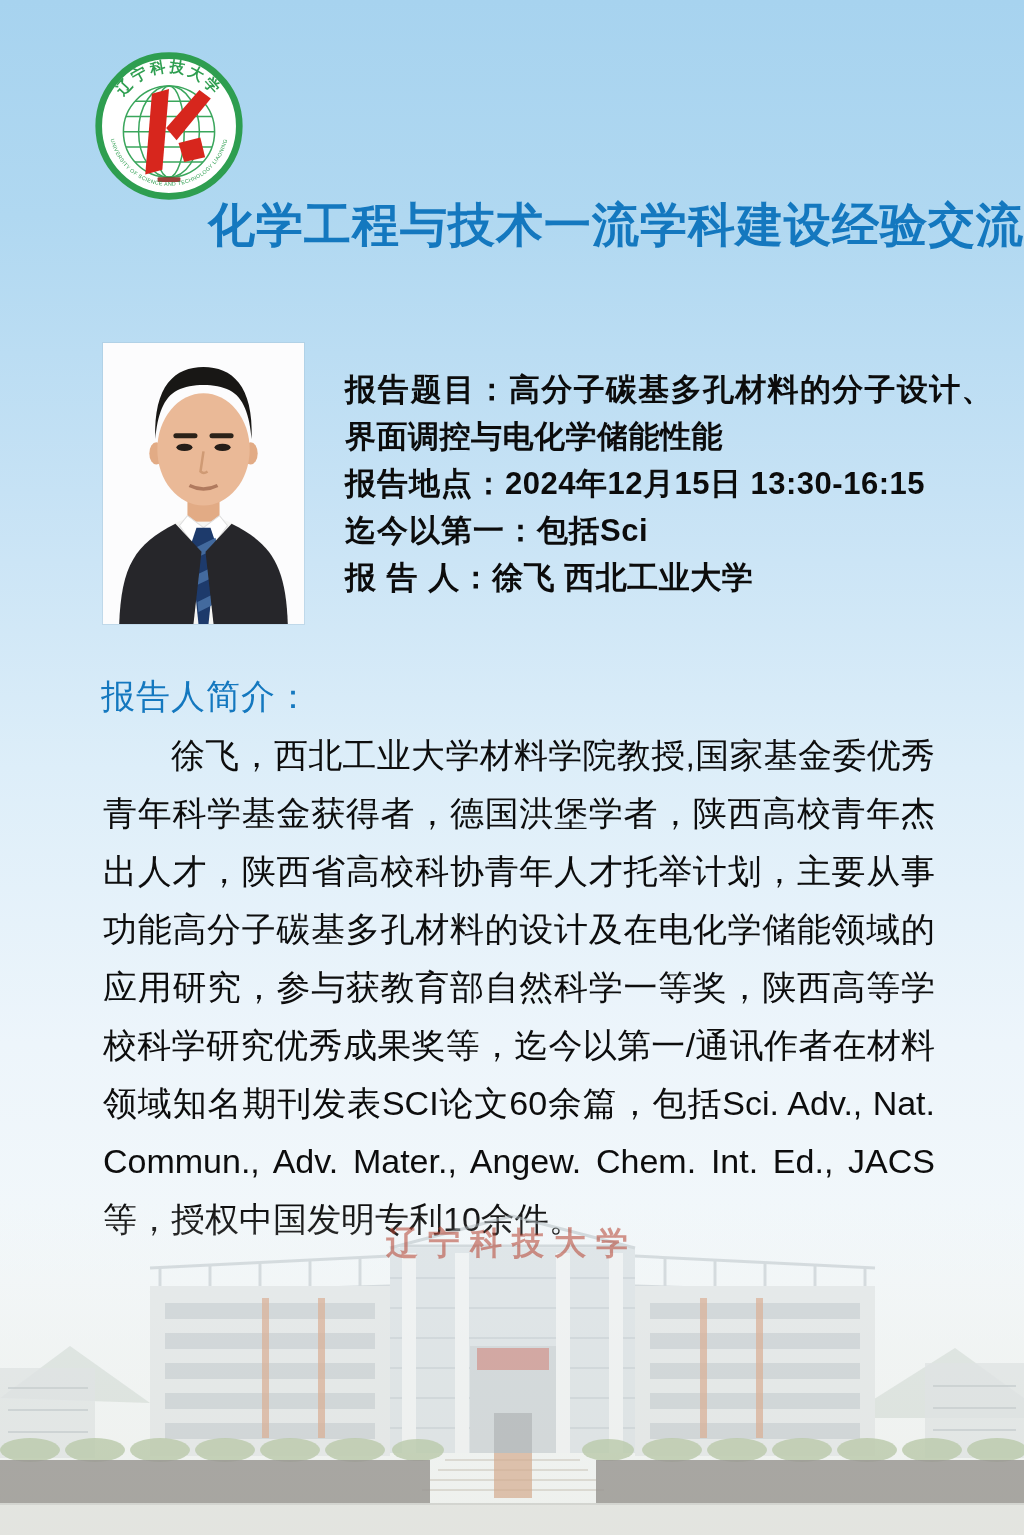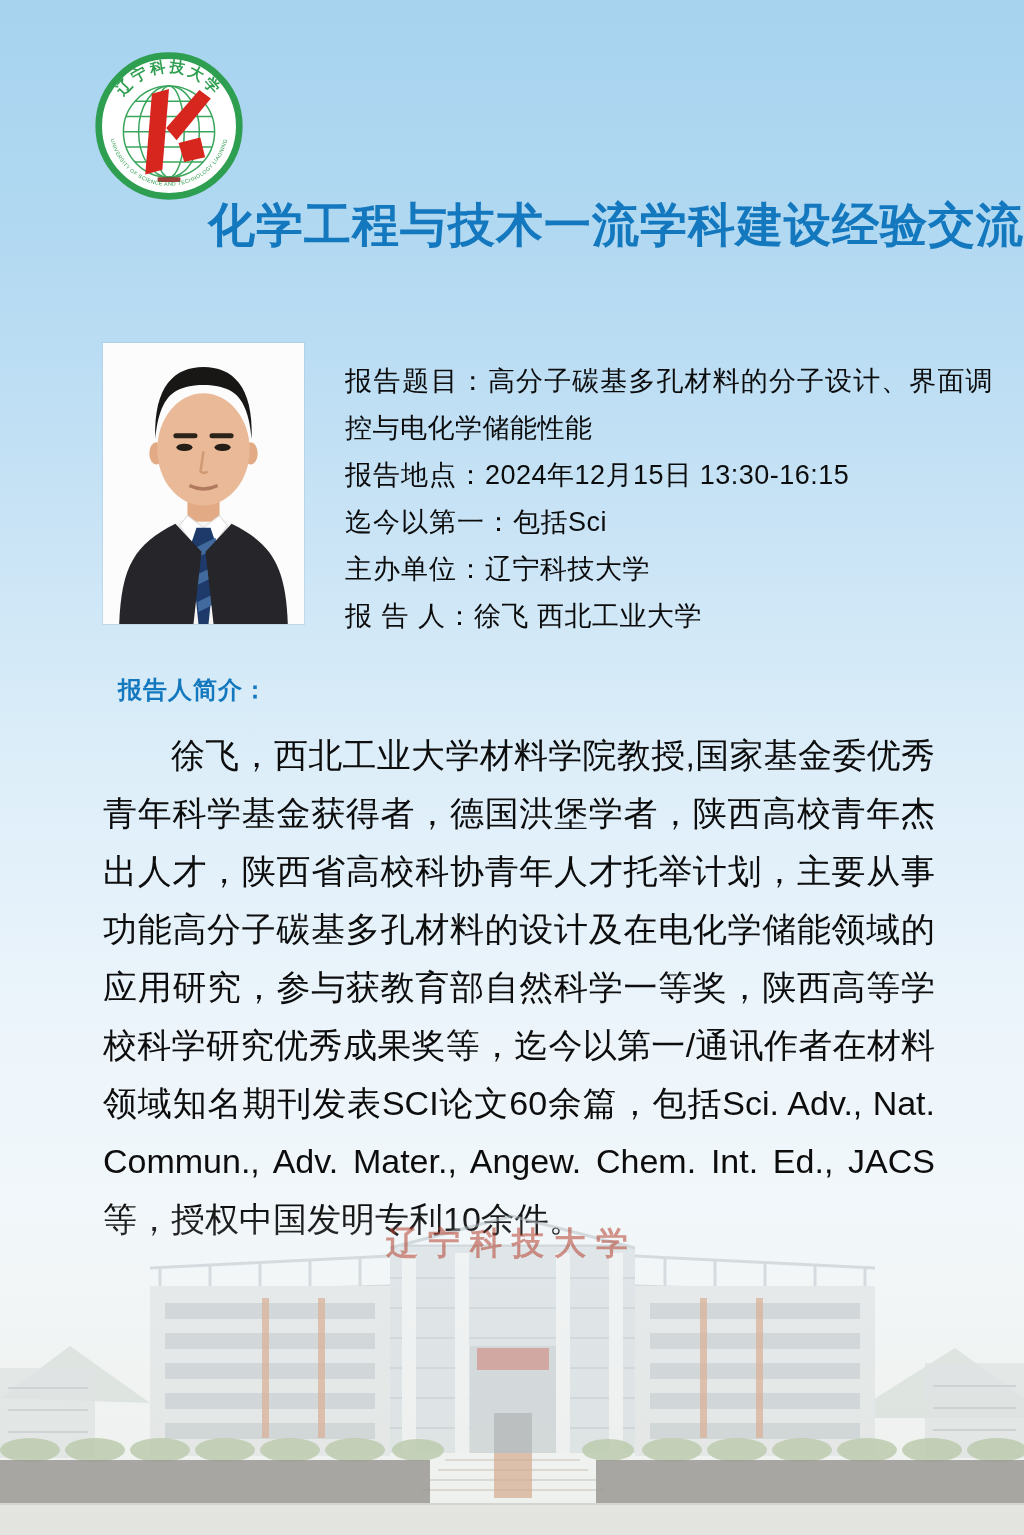--- a/index.html
+++ b/index.html
@@ -36,35 +36,35 @@
   .photo {
     position: absolute;
     left: 103px; top: 343px;
     width: 201px; height: 281px;
     box-shadow: 0 0 0 1px rgba(160,190,210,0.35);
     background: #fcfcfd;
   }
   .photo svg { display: block; width: 100%; height: 100%; }
   .info {
     position: absolute;
-    left: 345px; top: 358px;
+    left: 345px; top: 366px;
     width: 648px;
     color: #0c0c0c;
-    font-size: 27px;
-    font-weight: 400;
+    font-size: 31px;
+    font-weight: 700;
     letter-spacing: 0.5px;
   }
   .info-row { line-height: 47px; text-align: justify; }
   .info-row .lbl { letter-spacing: 1px; }
   .section-heading {
     position: absolute;
-    left: 118px; top: 674px;
+    left: 101px; top: 674px;
     color: #1478bf;
-    font-size: 24px;
-    font-weight: 700;
+    font-size: 34px;
+    font-weight: 400;
     letter-spacing: 1px;
   }
   .bio {
     position: absolute;
     left: 103px; top: 726px;
     width: 832px;
     color: #0d0d0d;
     font-size: 34px;
     line-height: 58px;
     text-align: justify;
@@ -157,21 +157,20 @@
 
       <path d="M16,280 C18,222 32,200 72,180 L98,208 L90,280 Z" fill="#26262a"></path>
       <path d="M184,280 C182,222 168,200 128,180 L102,208 L110,280 Z" fill="#26262a"></path>
     </svg>
   </div>
 
   <div class="info">
     <div class="info-row"><span class="lbl">报告题目：</span><span>高分子碳基多孔材料的分子设计、界面调控与电化学储能性能</span></div>
     <div class="info-row"><span class="lbl">报告地点：</span><span>2024年12月15日  13:30-16:15</span></div>
     <div class="info-row"><span class="lbl">迄今以第一：</span><span>包括Sci</span></div>
-    <div class="info-row"><span class="lbl">主办单位：</span><span>辽宁科技大学</span></div>
     <div class="info-row"><span class="lbl">报 告 人：</span><span>徐飞 西北工业大学</span></div>
   </div>
 
   <div class="section-heading">报告人简介：</div>
   <p class="bio">徐飞，西北工业大学材料学院教授,国家基金委优秀青年科学基金获得者，德国洪堡学者，陕西高校青年杰出人才，陕西省高校科协青年人才托举计划，主要从事功能高分子碳基多孔材料的设计及在电化学储能领域的应用研究，参与获教育部自然科学一等奖，陕西高等学校科学研究优秀成果奖等，迄今以第一/通讯作者在材料领域知名期刊发表SCI论文60余篇，包括Sci. Adv., Nat. Commun., Adv. Mater., Angew. Chem. Int. Ed., JACS等，授权中国发明专利10余件。</p>
 
   <div class="building">
     <svg viewBox="0 0 1024 337" xmlns="http://www.w3.org/2000/svg">
       <defs>
         <linearGradient id="fadeBg" x1="0" y1="0" x2="0" y2="1">

